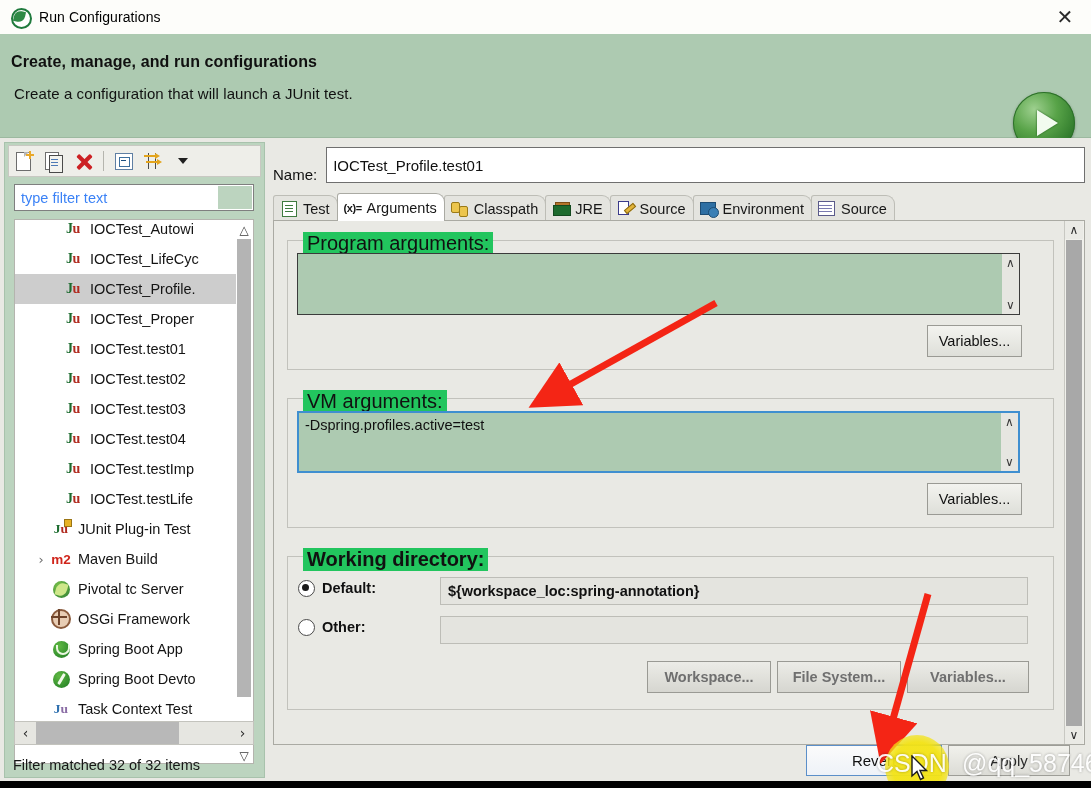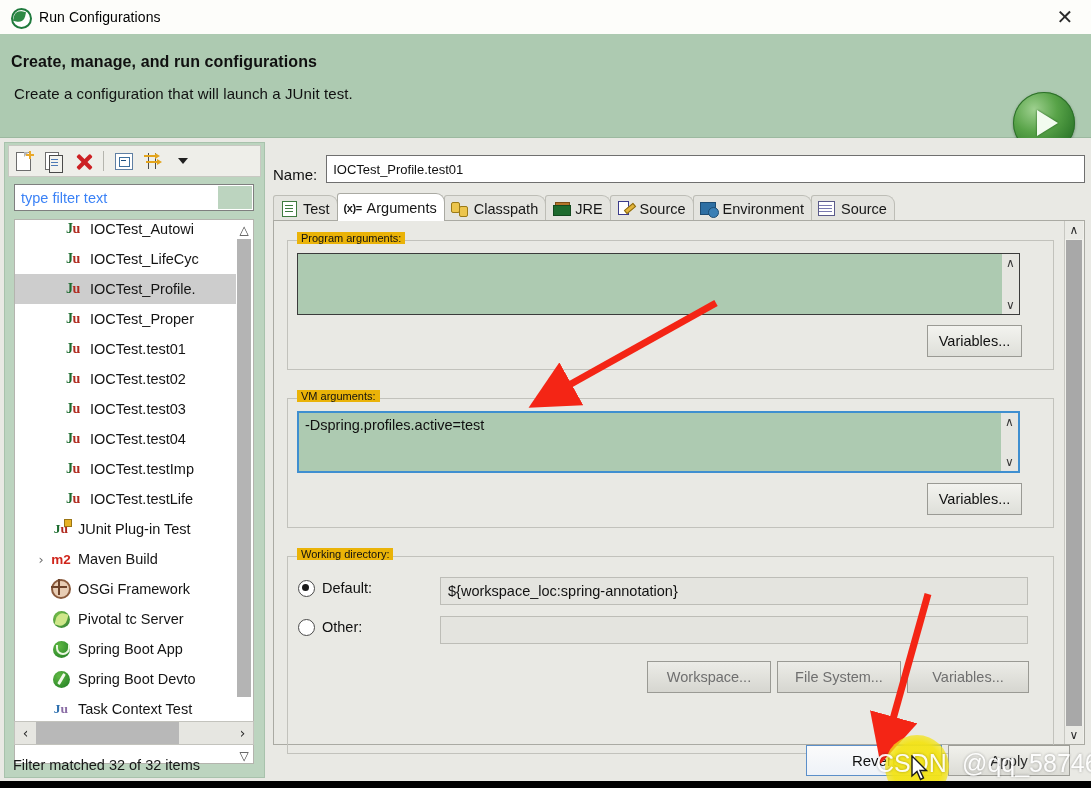--- a/index.html
+++ b/index.html
@@ -311,24 +311,24 @@
   .right-panel {
     position: absolute; left: 270px; top: 4px;
     width: 817px; height: 636px;
   }
   .name-row {
     position:absolute; left:3px; top:13px; height:28px;
     display:flex; align-items:flex-end; width: 812px;
   }
   .name-label { font-size: 15px; color:#101010; margin-right: 9px;}
   .name-input {
-    flex:1; height:28px; background:#fff;
+    flex:1; height:36px; background:#fff;
     border:1px solid #6f6f6f; box-sizing:border-box;
     display:flex; align-items:center; padding-left:6px;
-    font-size:13px; color:#101010;
+    font-size:15px; color:#101010;
   }
 
   .tabs {
     position:absolute; left:3px; top:52px; width:812px; height:27px;
     display:flex; align-items:flex-end;
   }
   .tab {
     height:25px; display:flex; align-items:center;
     padding: 0 7px 0 6px;
     font-size:14.5px; color:#171717;
@@ -392,23 +392,23 @@
   .tpsv-up{top:0;} .tpsv-dn{bottom:0;}
   .tpsv-thumb { position:absolute; left:1px; top:19px; width:16px; height:486px; background:#a8a8a8; cursor:pointer;}
 
   .group {
     position:absolute;
     border:1px solid #c2c2bc;
     box-sizing:border-box;
     background: transparent;
   }
   .group-title {
-    position:absolute; left:9px; top:-9px;
-    background:#eab308; padding:0 4px;
-    font-size:11px; color:#111;
+    position:absolute; left:15px; top:-9px;
+    background:#22c55e; padding:0 4px;
+    font-size:20px; color:#111;
   }
   .ta {
     position:absolute;
     background:#adcab1;
     border:1px solid #3b3b3b;
     box-sizing:border-box;
     font-size:14.5px; color:#101010;
     padding:4px 6px;
     overflow:hidden;
   }
@@ -650,31 +650,31 @@
               <span class="arrow-exp">›</span>
               <span class="ti-icon">
                 <span class="m2-icon">m2</span>
               </span>
               <span>Maven Build</span>
             </div>
             <div class="tree-item">
               <span class="tw-indent-top"></span>
               <span class="arrow-exp"></span>
               <span class="ti-icon">
-                <span class="osgi-icon"></span>
-              </span>
-              <span>OSGi Framework</span>
+                <span class="pivotal-icon"></span>
+              </span>
+              <span>Pivotal tc Server</span>
             </div>
             <div class="tree-item">
               <span class="tw-indent-top"></span>
               <span class="arrow-exp"></span>
               <span class="ti-icon">
-                <span class="pivotal-icon"></span>
-              </span>
-              <span>Pivotal tc Server</span>
+                <span class="osgi-icon"></span>
+              </span>
+              <span>OSGi Framework</span>
             </div>
             <div class="tree-item">
               <span class="tw-indent-top"></span>
               <span class="arrow-exp"></span>
               <span class="ti-icon">
                 <span class="boot-icon">
                   <span class="sm"></span>
                 </span>
               </span>
               <span>Spring Boot App</span>
@@ -815,21 +815,21 @@
           <div class="ta focused" style="left:9px; top:12px; width:723px; height:62px;">
             <span>-Dspring.profiles.active=test</span>
             <div class="ta-scroll">
               <div class="ta-arrow">∧</div>
               <div class="ta-arrow">∨</div>
             </div>
           </div>
           <div class="btn" style="left:639px; top:84px; width:95px;">Variables...</div>
         </div>
 
-        <div class="group" style="left:13px; top:335px; width:767px; height:198px;">
+        <div class="group" style="left:13px; top:335px; width:767px; height:154px;font-weight:bold;">
           <div class="group-title">Working directory:</div>
 
           <div class="radio-row" style="left:10px; top:23px;">
             <div class="radio on"></div>
             <div class="radio-label">Default:</div>
           </div>
           <div class="field-ro" style="left:152px; top:20px; width:588px;">
             <span>${workspace_loc:spring-annotation}</span>
           </div>
 

